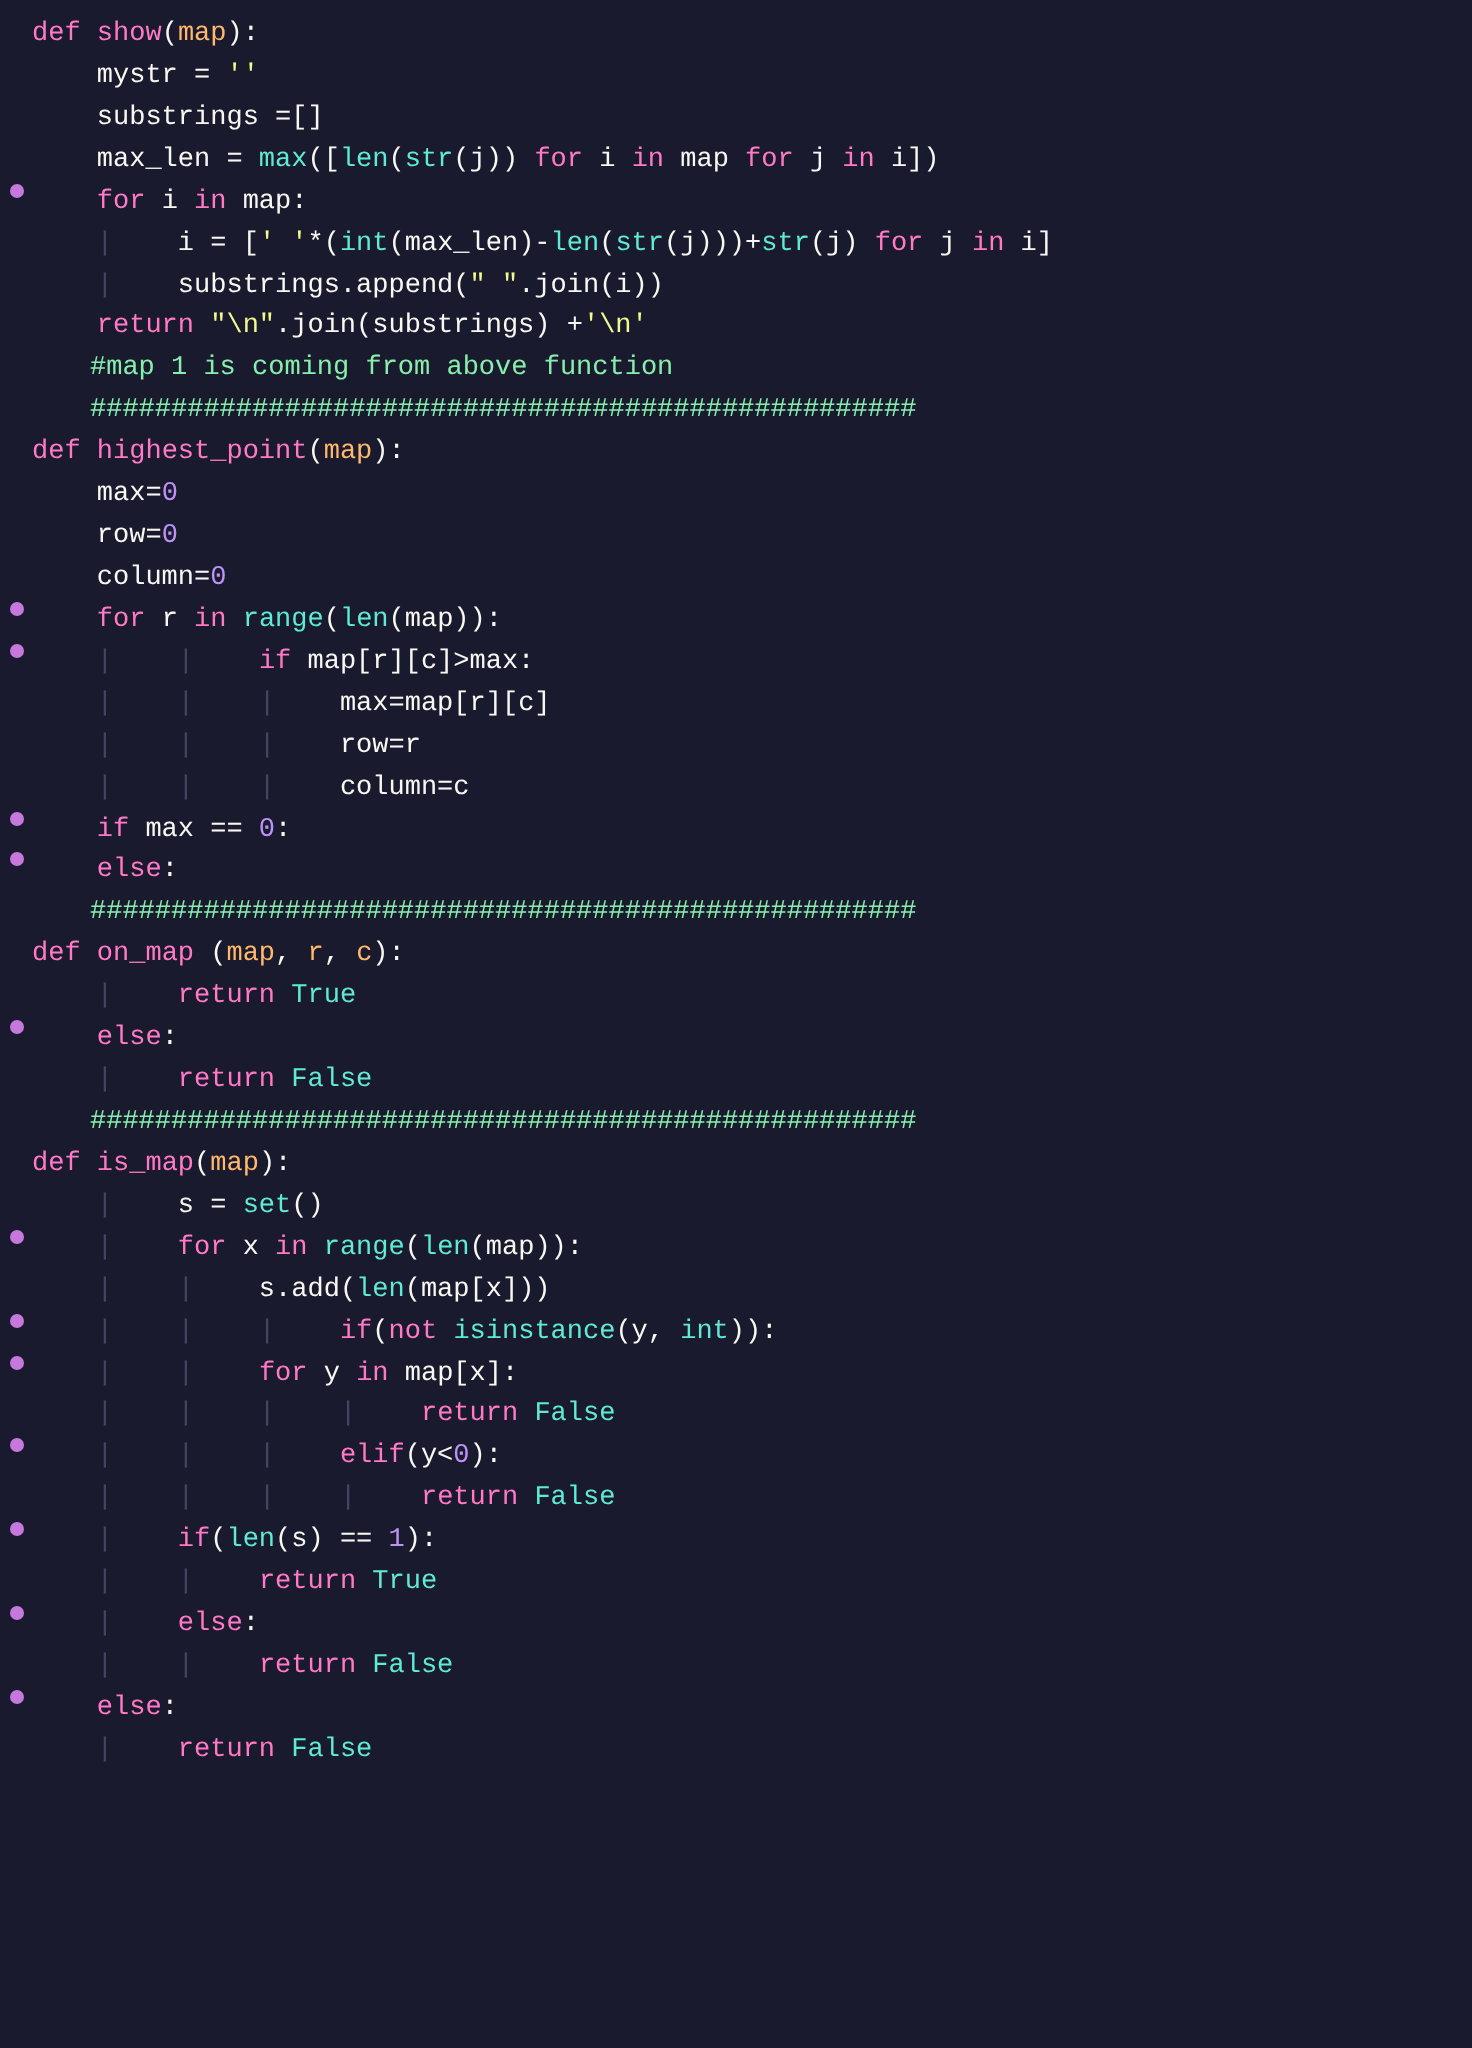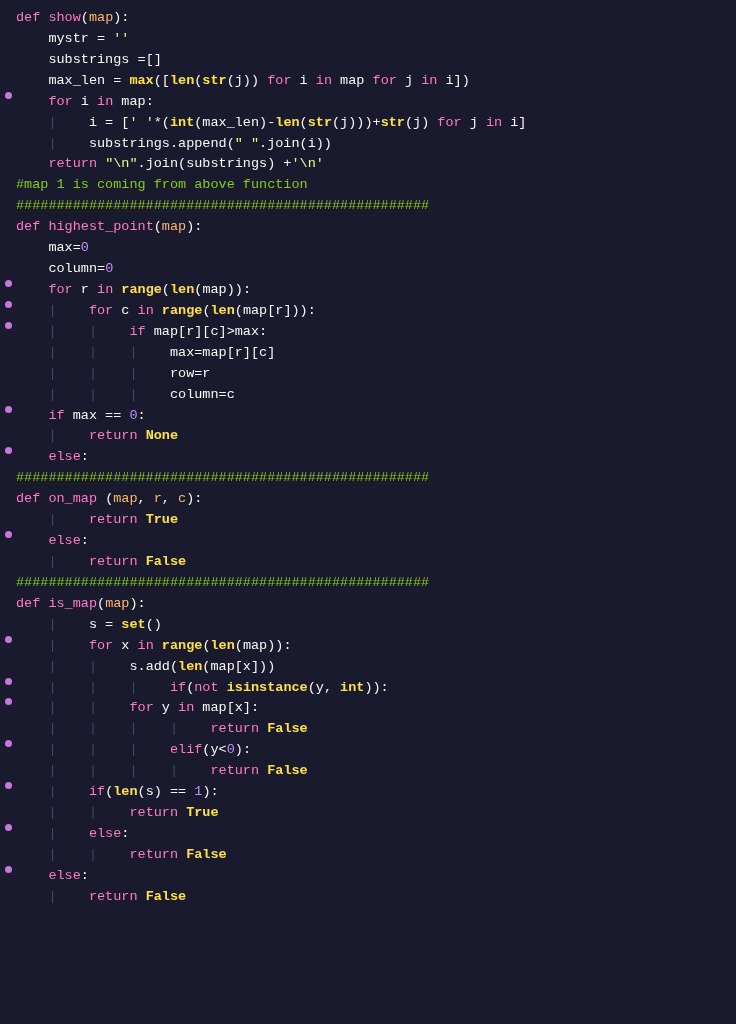--- a/index.html
+++ b/index.html
@@ -53,22 +53,22 @@
     .code-content {
       flex: 1;
       padding-left: 4px;
     }
 
     
     .kw { color: #ff79c6; } 
     .fn { color: #ff79c6; } 
     .str { color: #f1fa8c; } 
     .num { color: #bd93f9; } 
-    .comment { color: #84cc16; } 
-    .builtin { color: #fde047; font-weight: bold; } 
+    .comment { color: #86efac; margin-left: 29px; } 
+    .builtin { color: #5eead4; } 
     .param { color: #ffb86c; } 
     .punc { color: #f8f8f2; } 
     .indent-bar {
       color: #444466;
     }
   </style>
 </head>
 <body>
 
 <div class="code-container" id="code-editor">
@@ -79,29 +79,28 @@
     <div class="code-line"><div class="line-indicator"><span class="dot"></span></div><span class="code-content">    <span class="kw">for</span> i <span class="kw">in</span> map:</span></div>
     <div class="code-line"><div class="line-indicator"></div><span class="code-content">    <span class="indent-bar">|</span>    i = [<span class="str">' '</span>*(<span class="builtin">int</span>(max_len)-<span class="builtin">len</span>(<span class="builtin">str</span>(j)))+<span class="builtin">str</span>(j) <span class="kw">for</span> j <span class="kw">in</span> i]</span></div>
     <div class="code-line"><div class="line-indicator"></div><span class="code-content">    <span class="indent-bar">|</span>    substrings.append(<span class="str">" "</span>.join(i))</span></div>
     <div class="code-line"><div class="line-indicator"></div><span class="code-content">    <span class="kw">return</span> <span class="str">"\n"</span>.join(substrings) +<span class="str">'\n'</span></span></div>
     <div class="code-line"><div class="line-indicator"></div><span class="code-content"></span></div>
     <div class="code-line"><div class="line-indicator"></div><span class="code-content"></span></div>
     <div class="code-line"><div class="line-indicator"></div><span class="code-content"><span class="comment">#map 1 is coming from above function</span></span></div>
     <div class="code-line"><div class="line-indicator"></div><span class="code-content"><span class="comment">###################################################</span></span></div>
     <div class="code-line"><div class="line-indicator"></div><span class="code-content"><span class="kw">def</span> <span class="fn">highest_point</span>(<span class="param">map</span>):</span></div>
     <div class="code-line"><div class="line-indicator"></div><span class="code-content">    max=<span class="num">0</span></span></div>
+    <div class="code-line"><div class="line-indicator"></div><span class="code-content">    row=<span class="num">0</span></span></div>
     <div class="code-line"><div class="line-indicator"></div><span class="code-content">    column=<span class="num">0</span></span></div>
     <div class="code-line"><div class="line-indicator"><span class="dot"></span></div><span class="code-content">    <span class="kw">for</span> r <span class="kw">in</span> <span class="builtin">range</span>(<span class="builtin">len</span>(map)):</span></div>
-    <div class="code-line"><div class="line-indicator"><span class="dot"></span></div><span class="code-content">    <span class="indent-bar">|</span>    <span class="kw">for</span> c <span class="kw">in</span> <span class="builtin">range</span>(<span class="builtin">len</span>(map[r])):</span></div>
     <div class="code-line"><div class="line-indicator"><span class="dot"></span></div><span class="code-content">    <span class="indent-bar">|</span>    <span class="indent-bar">|</span>    <span class="kw">if</span> map[r][c]&gt;max:</span></div>
     <div class="code-line"><div class="line-indicator"></div><span class="code-content">    <span class="indent-bar">|</span>    <span class="indent-bar">|</span>    <span class="indent-bar">|</span>    max=map[r][c]</span></div>
     <div class="code-line"><div class="line-indicator"></div><span class="code-content">    <span class="indent-bar">|</span>    <span class="indent-bar">|</span>    <span class="indent-bar">|</span>    row=r</span></div>
     <div class="code-line"><div class="line-indicator"></div><span class="code-content">    <span class="indent-bar">|</span>    <span class="indent-bar">|</span>    <span class="indent-bar">|</span>    column=c</span></div>
     <div class="code-line"><div class="line-indicator"><span class="dot"></span></div><span class="code-content">    <span class="kw">if</span> max == <span class="num">0</span>:</span></div>
-    <div class="code-line"><div class="line-indicator"></div><span class="code-content">    <span class="indent-bar">|</span>    <span class="kw">return</span> <span class="builtin">None</span></span></div>
     <div class="code-line"><div class="line-indicator"><span class="dot"></span></div><span class="code-content">    <span class="kw">else</span>:</span></div>
     <div class="code-line"><div class="line-indicator"></div><span class="code-content"></span></div>
     <div class="code-line"><div class="line-indicator"></div><span class="code-content"><span class="comment">###################################################</span></span></div>
     <div class="code-line"><div class="line-indicator"></div><span class="code-content"><span class="kw">def</span> <span class="fn">on_map</span> (<span class="param">map</span>, <span class="param">r</span>, <span class="param">c</span>):</span></div>
     <div class="code-line"><div class="line-indicator"></div><span class="code-content">    <span class="indent-bar">|</span>    <span class="kw">return</span> <span class="builtin">True</span></span></div>
     <div class="code-line"><div class="line-indicator"><span class="dot"></span></div><span class="code-content">    <span class="kw">else</span>:</span></div>
     <div class="code-line"><div class="line-indicator"></div><span class="code-content">    <span class="indent-bar">|</span>    <span class="kw">return</span> <span class="builtin">False</span></span></div>
     <div class="code-line"><div class="line-indicator"></div><span class="code-content"><span class="comment">###################################################</span></span></div>
     <div class="code-line"><div class="line-indicator"></div><span class="code-content"><span class="kw">def</span> <span class="fn">is_map</span>(<span class="param">map</span>):</span></div>
     <div class="code-line"><div class="line-indicator"></div><span class="code-content">    <span class="indent-bar">|</span>    s = <span class="builtin">set</span>()</span></div>

